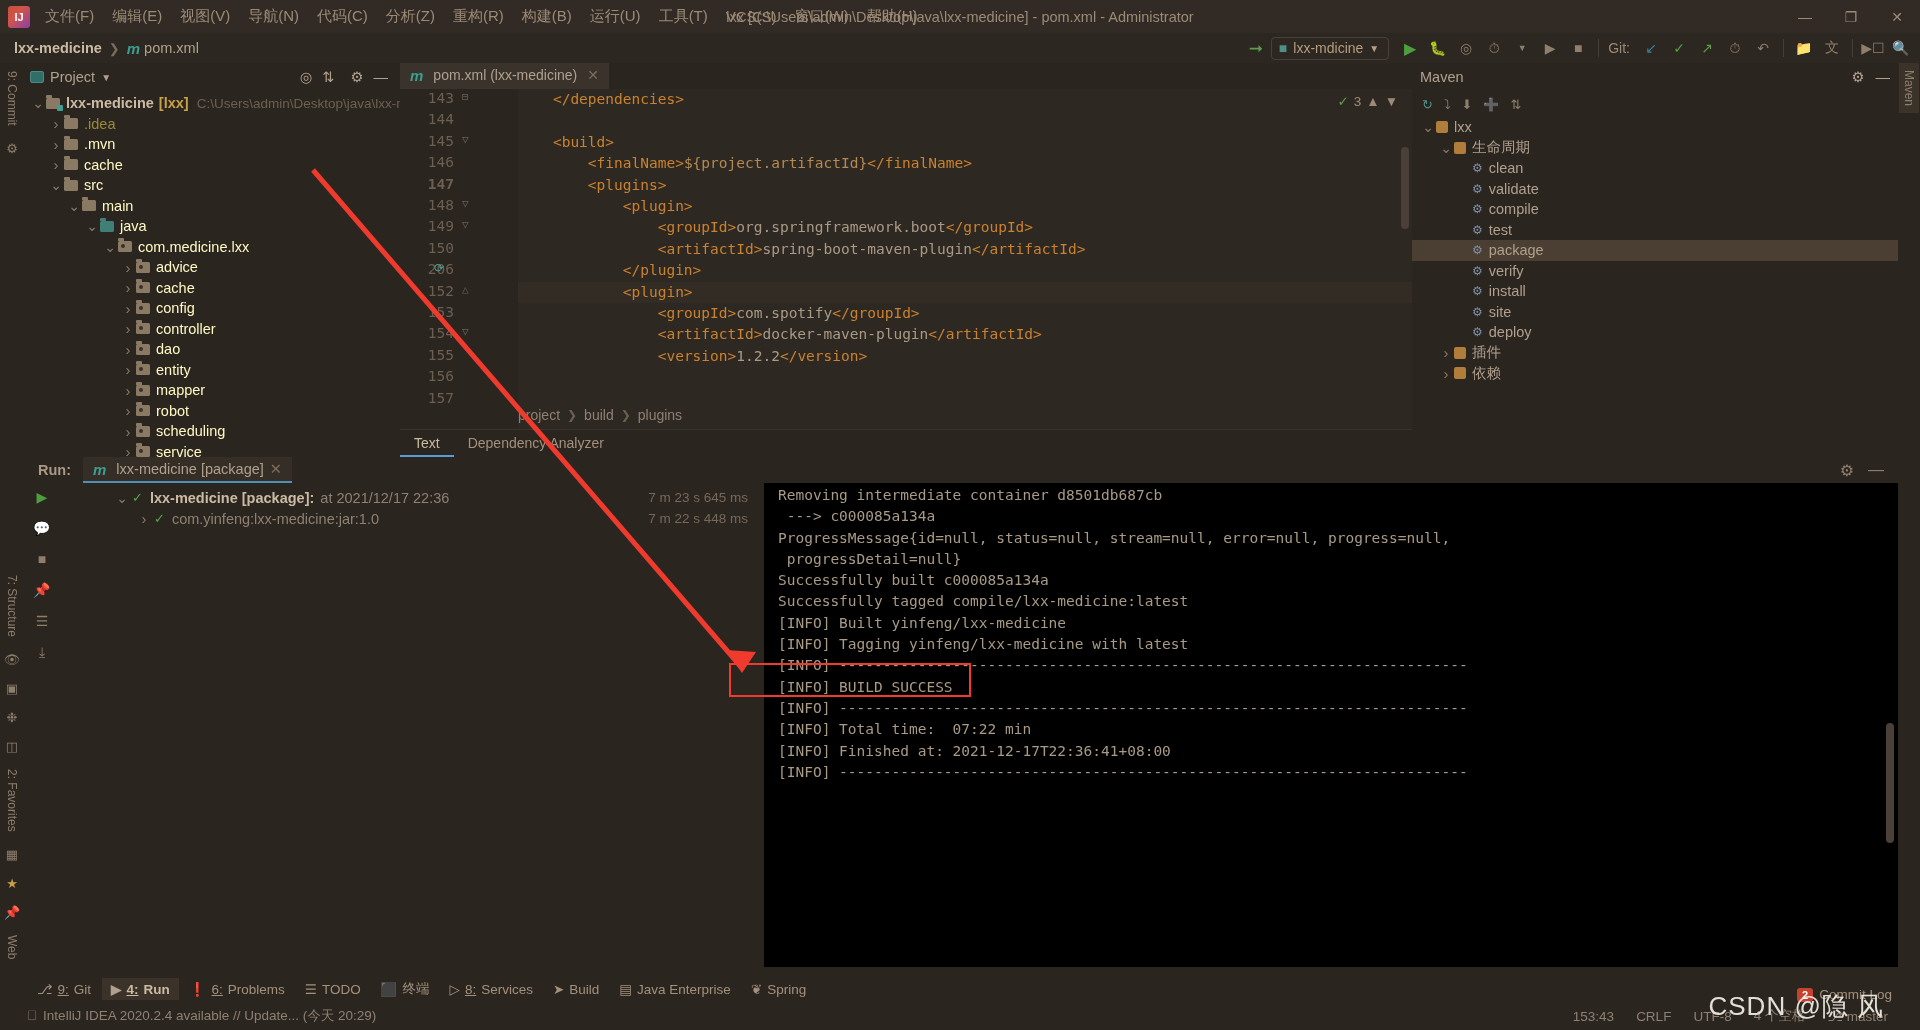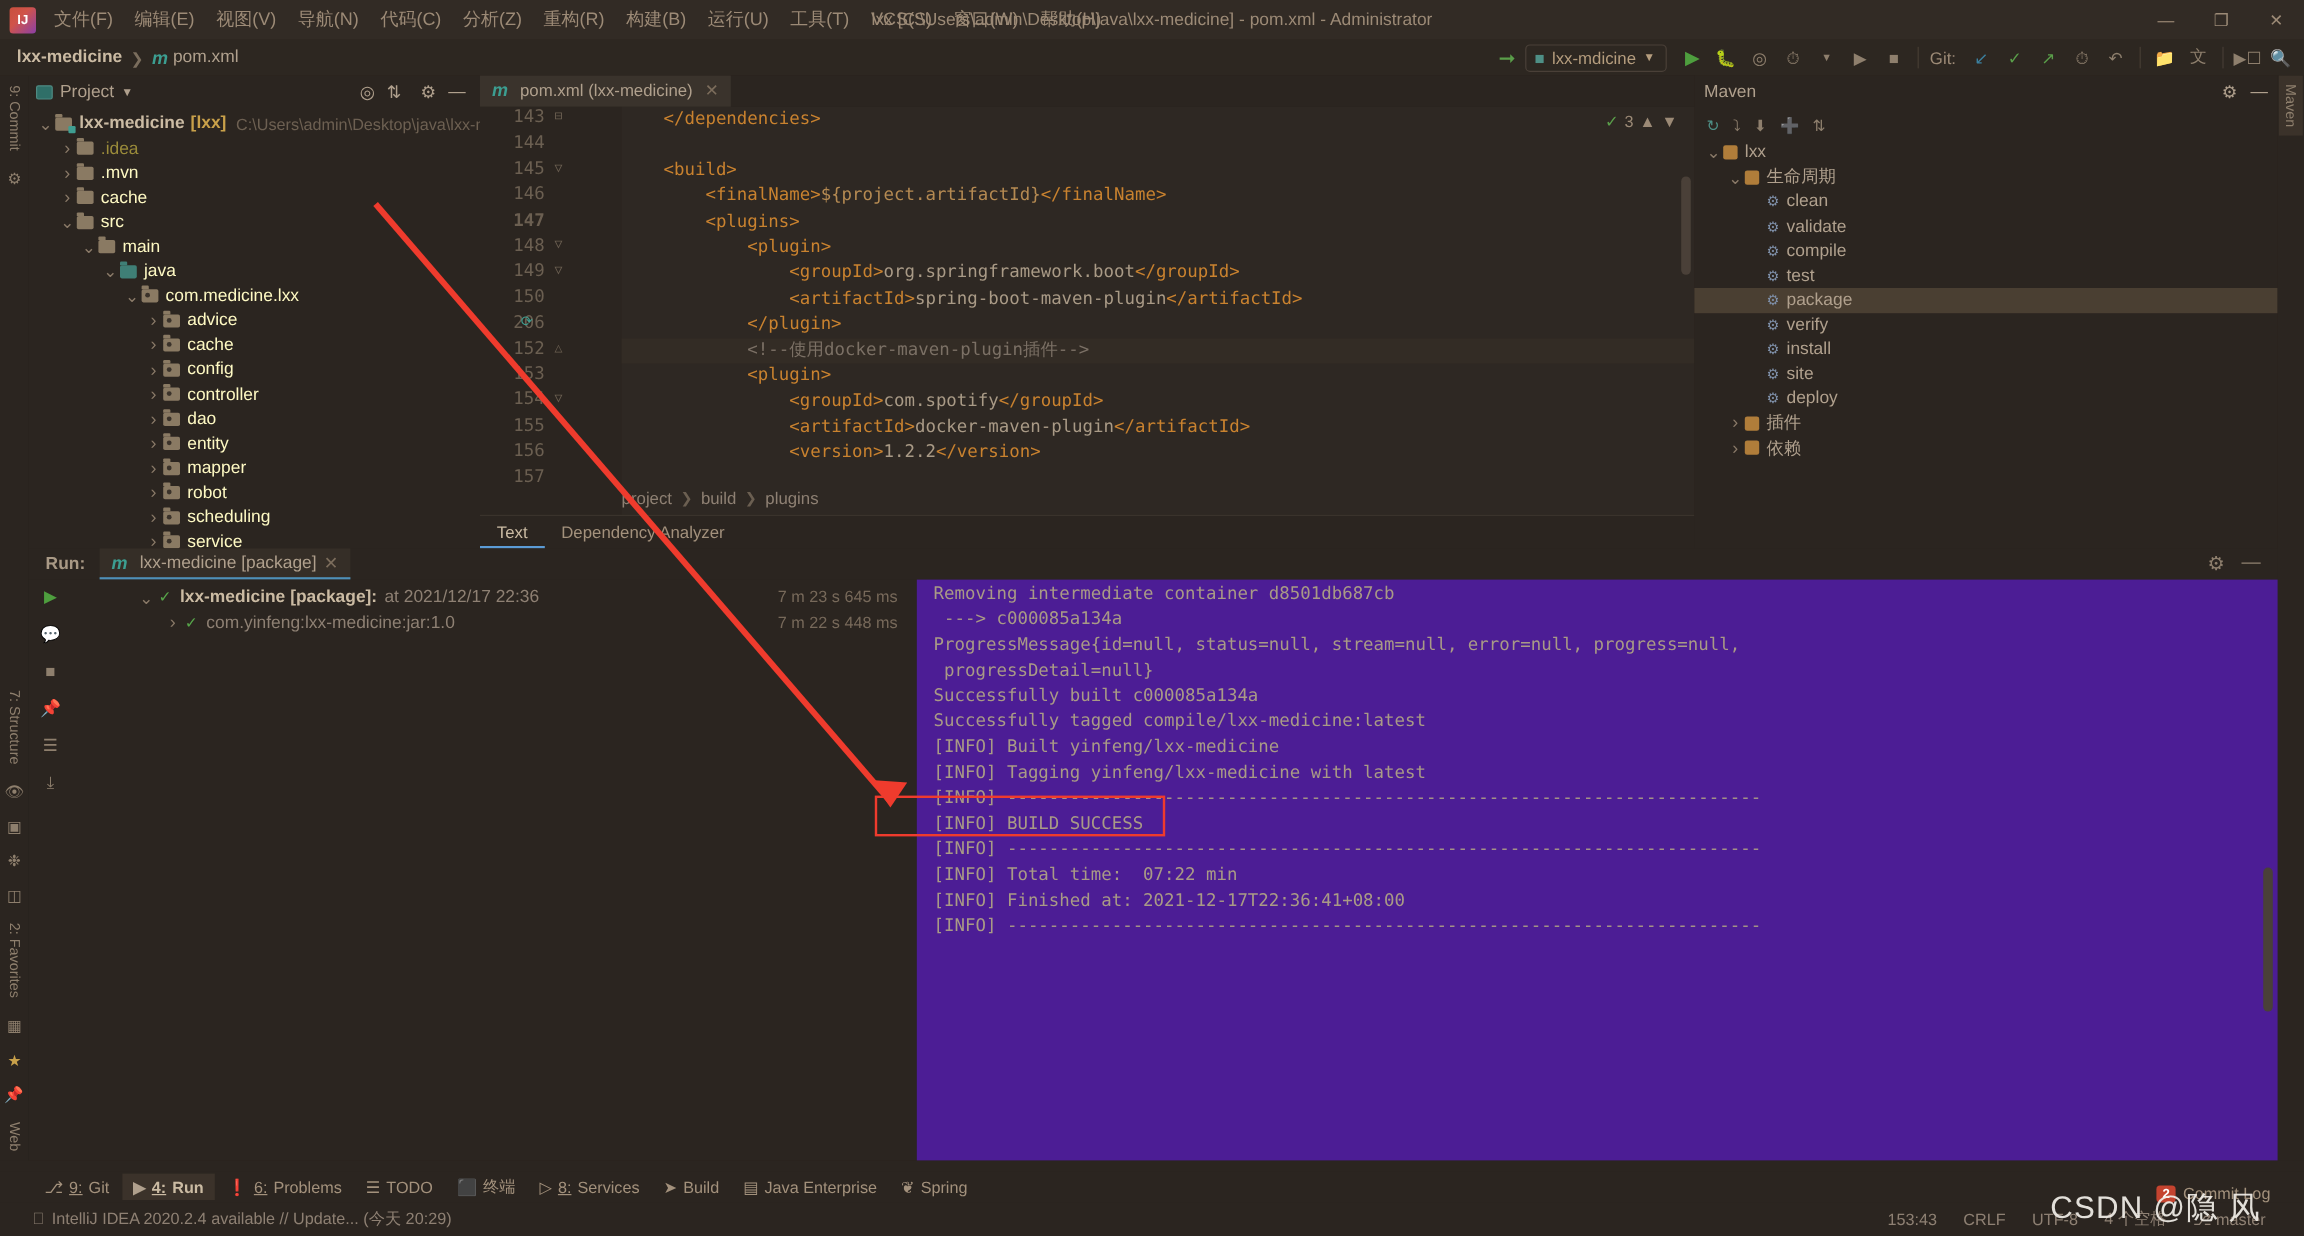--- a/index.html
+++ b/index.html
@@ -240,21 +240,21 @@
   #tree-col {
     width: 704px; background: #2b2520; padding-top: 4px; position: relative;
   }
   .trow { height: 21px; display: flex; align-items: center; font-size: 14.5px; white-space: nowrap; }
   .trow .tw2 { width: 20px; text-align: center; font-size: 10px; color: #8a7a68; }
   .chk { color: #57a64a; font-size: 13px; margin-right: 7px; }
   .bold { font-weight: bold; color: #cbbba3; }
   .dim { color: #8e8073; }
   .ttime { position: absolute; right: 16px; font-size: 13.5px; color: #77695a; }
   #console {
-    flex: 1; background: #4c1d95; position: relative; overflow: hidden;
+    flex: 1; background: #000000; position: relative; overflow: hidden;
     padding: 2px 0 0 14px;
   }
   .cline {
     height: 21.3px; line-height: 21.3px; white-space: pre; color: #a99a86;
     font-family: "DejaVu Sans Mono", monospace; font-size: 14.5px;
   }
   #console-scroll {
     position: absolute; right: 4px; top: 240px; width: 8px; height: 120px;
     background: #4a4038; border-radius: 4px;
   }
@@ -522,21 +522,20 @@
     <div id="code-text">
         <div class="code-line"><span class="txt">    </span><span class="tag">&lt;/dependencies&gt;</span><span class="txt"></span></div>
         <div class="code-line"><span class="txt"></span></div>
         <div class="code-line"><span class="txt">    </span><span class="tag">&lt;build&gt;</span><span class="txt"></span></div>
         <div class="code-line"><span class="txt">        </span><span class="tag">&lt;finalName&gt;</span><span class="txt"></span><span class="var">${project.artifactId}</span><span class="txt"></span><span class="tag">&lt;/finalName&gt;</span><span class="txt"></span></div>
         <div class="code-line"><span class="txt">        </span><span class="tag">&lt;plugins&gt;</span><span class="txt"></span></div>
         <div class="code-line"><span class="txt">            </span><span class="tag">&lt;plugin&gt;</span><span class="txt"></span></div>
         <div class="code-line"><span class="txt">                </span><span class="tag">&lt;groupId&gt;</span><span class="txt">org.springframework.boot</span><span class="tag">&lt;/groupId&gt;</span><span class="txt"></span></div>
         <div class="code-line"><span class="txt">                </span><span class="tag">&lt;artifactId&gt;</span><span class="txt">spring-boot-maven-plugin</span><span class="tag">&lt;/artifactId&gt;</span><span class="txt"></span></div>
         <div class="code-line"><span class="txt">            </span><span class="tag">&lt;/plugin&gt;</span><span class="txt"></span></div>
-        <div class="code-line"><span class="txt">            </span><span class="cmt">&lt;!--使用docker-maven-plugin插件--&gt;</span><span class="txt"></span></div>
         <div class="code-line"><span class="txt">            </span><span class="tag">&lt;plugin&gt;</span><span class="txt"></span></div>
         <div class="code-line"><span class="txt">                </span><span class="tag">&lt;groupId&gt;</span><span class="txt">com.spotify</span><span class="tag">&lt;/groupId&gt;</span><span class="txt"></span></div>
         <div class="code-line"><span class="txt">                </span><span class="tag">&lt;artifactId&gt;</span><span class="txt">docker-maven-plugin</span><span class="tag">&lt;/artifactId&gt;</span><span class="txt"></span></div>
         <div class="code-line"><span class="txt">                </span><span class="tag">&lt;version&gt;</span><span class="txt">1.2.2</span><span class="tag">&lt;/version&gt;</span><span class="txt"></span></div>
       </div>
     <div id="inspect-badge">
       <span style="color:#5a9e4a;">✓</span>
       <span>3</span>
       <span>▲</span>
       <span>▼</span>

